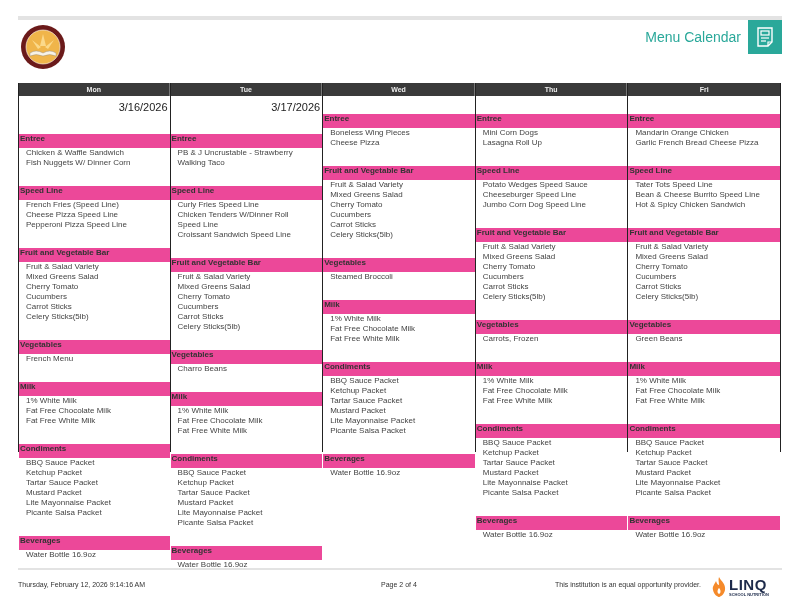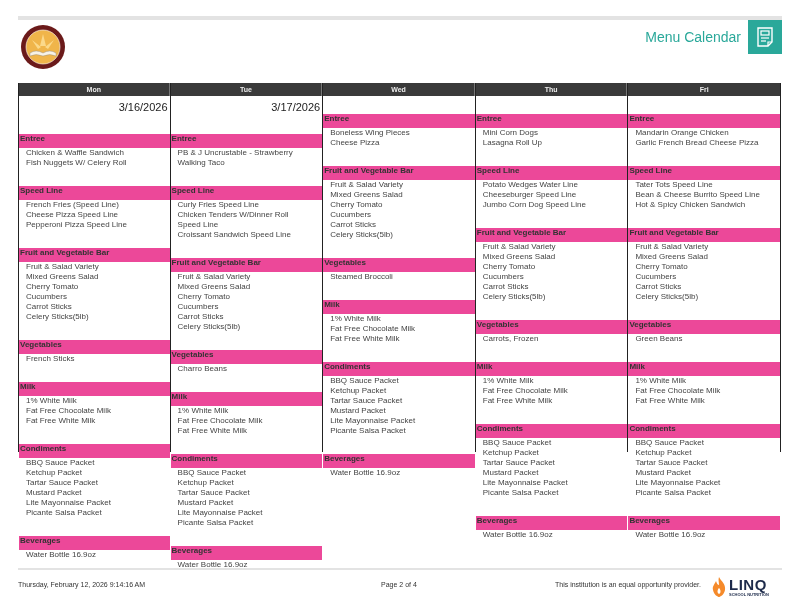--- a/index.html
+++ b/index.html
@@ -58,34 +58,34 @@
   </div>
 </div>
 
 <div class="cal" id="calendar">
     <div class="col">
       <div class="col-head">Mon</div>
       <div class="col-date">3/16/2026</div>
       <div class="col-body">
         <div class="cat">Entree</div>
         <div class="item">Chicken &amp; Waffle Sandwich</div>
-        <div class="item">Fish Nuggets W/ Celery Roll</div>
+        <div class="item">Fish Nuggets W/ Dinner Corn</div>
         <div class="cat">Speed Line</div>
         <div class="item">French Fries (Speed Line)</div>
         <div class="item">Cheese Pizza Speed Line</div>
         <div class="item">Pepperoni Pizza Speed Line</div>
         <div class="cat">Fruit and Vegetable Bar</div>
         <div class="item">Fruit &amp; Salad Variety</div>
         <div class="item">Mixed Greens Salad</div>
         <div class="item">Cherry Tomato</div>
         <div class="item">Cucumbers</div>
         <div class="item">Carrot Sticks</div>
         <div class="item">Celery Sticks(5lb)</div>
         <div class="cat">Vegetables</div>
-        <div class="item">French Sticks</div>
+        <div class="item">French Menu</div>
         <div class="cat">Milk</div>
         <div class="item">1% White Milk</div>
         <div class="item">Fat Free Chocolate Milk</div>
         <div class="item">Fat Free White Milk</div>
         <div class="cat">Condiments</div>
         <div class="item">BBQ Sauce Packet</div>
         <div class="item">Ketchup Packet</div>
         <div class="item">Tartar Sauce Packet</div>
         <div class="item">Mustard Packet</div>
         <div class="item">Lite Mayonnaise Packet</div>
@@ -160,21 +160,21 @@
         <div class="item">Water Bottle 16.9oz</div>
       </div>
     </div>
     <div class="col">
       <div class="col-head">Thu</div>
       <div class="col-body">
         <div class="cat">Entree</div>
         <div class="item">Mini Corn Dogs</div>
         <div class="item">Lasagna Roll Up</div>
         <div class="cat">Speed Line</div>
-        <div class="item">Potato Wedges Water Line</div>
+        <div class="item">Potato Wedges Speed Sauce</div>
         <div class="item">Cheeseburger Speed Line</div>
         <div class="item">Jumbo Corn Dog Speed Line</div>
         <div class="cat">Fruit and Vegetable Bar</div>
         <div class="item">Fruit &amp; Salad Variety</div>
         <div class="item">Mixed Greens Salad</div>
         <div class="item">Cherry Tomato</div>
         <div class="item">Cucumbers</div>
         <div class="item">Carrot Sticks</div>
         <div class="item">Celery Sticks(5lb)</div>
         <div class="cat">Vegetables</div>

